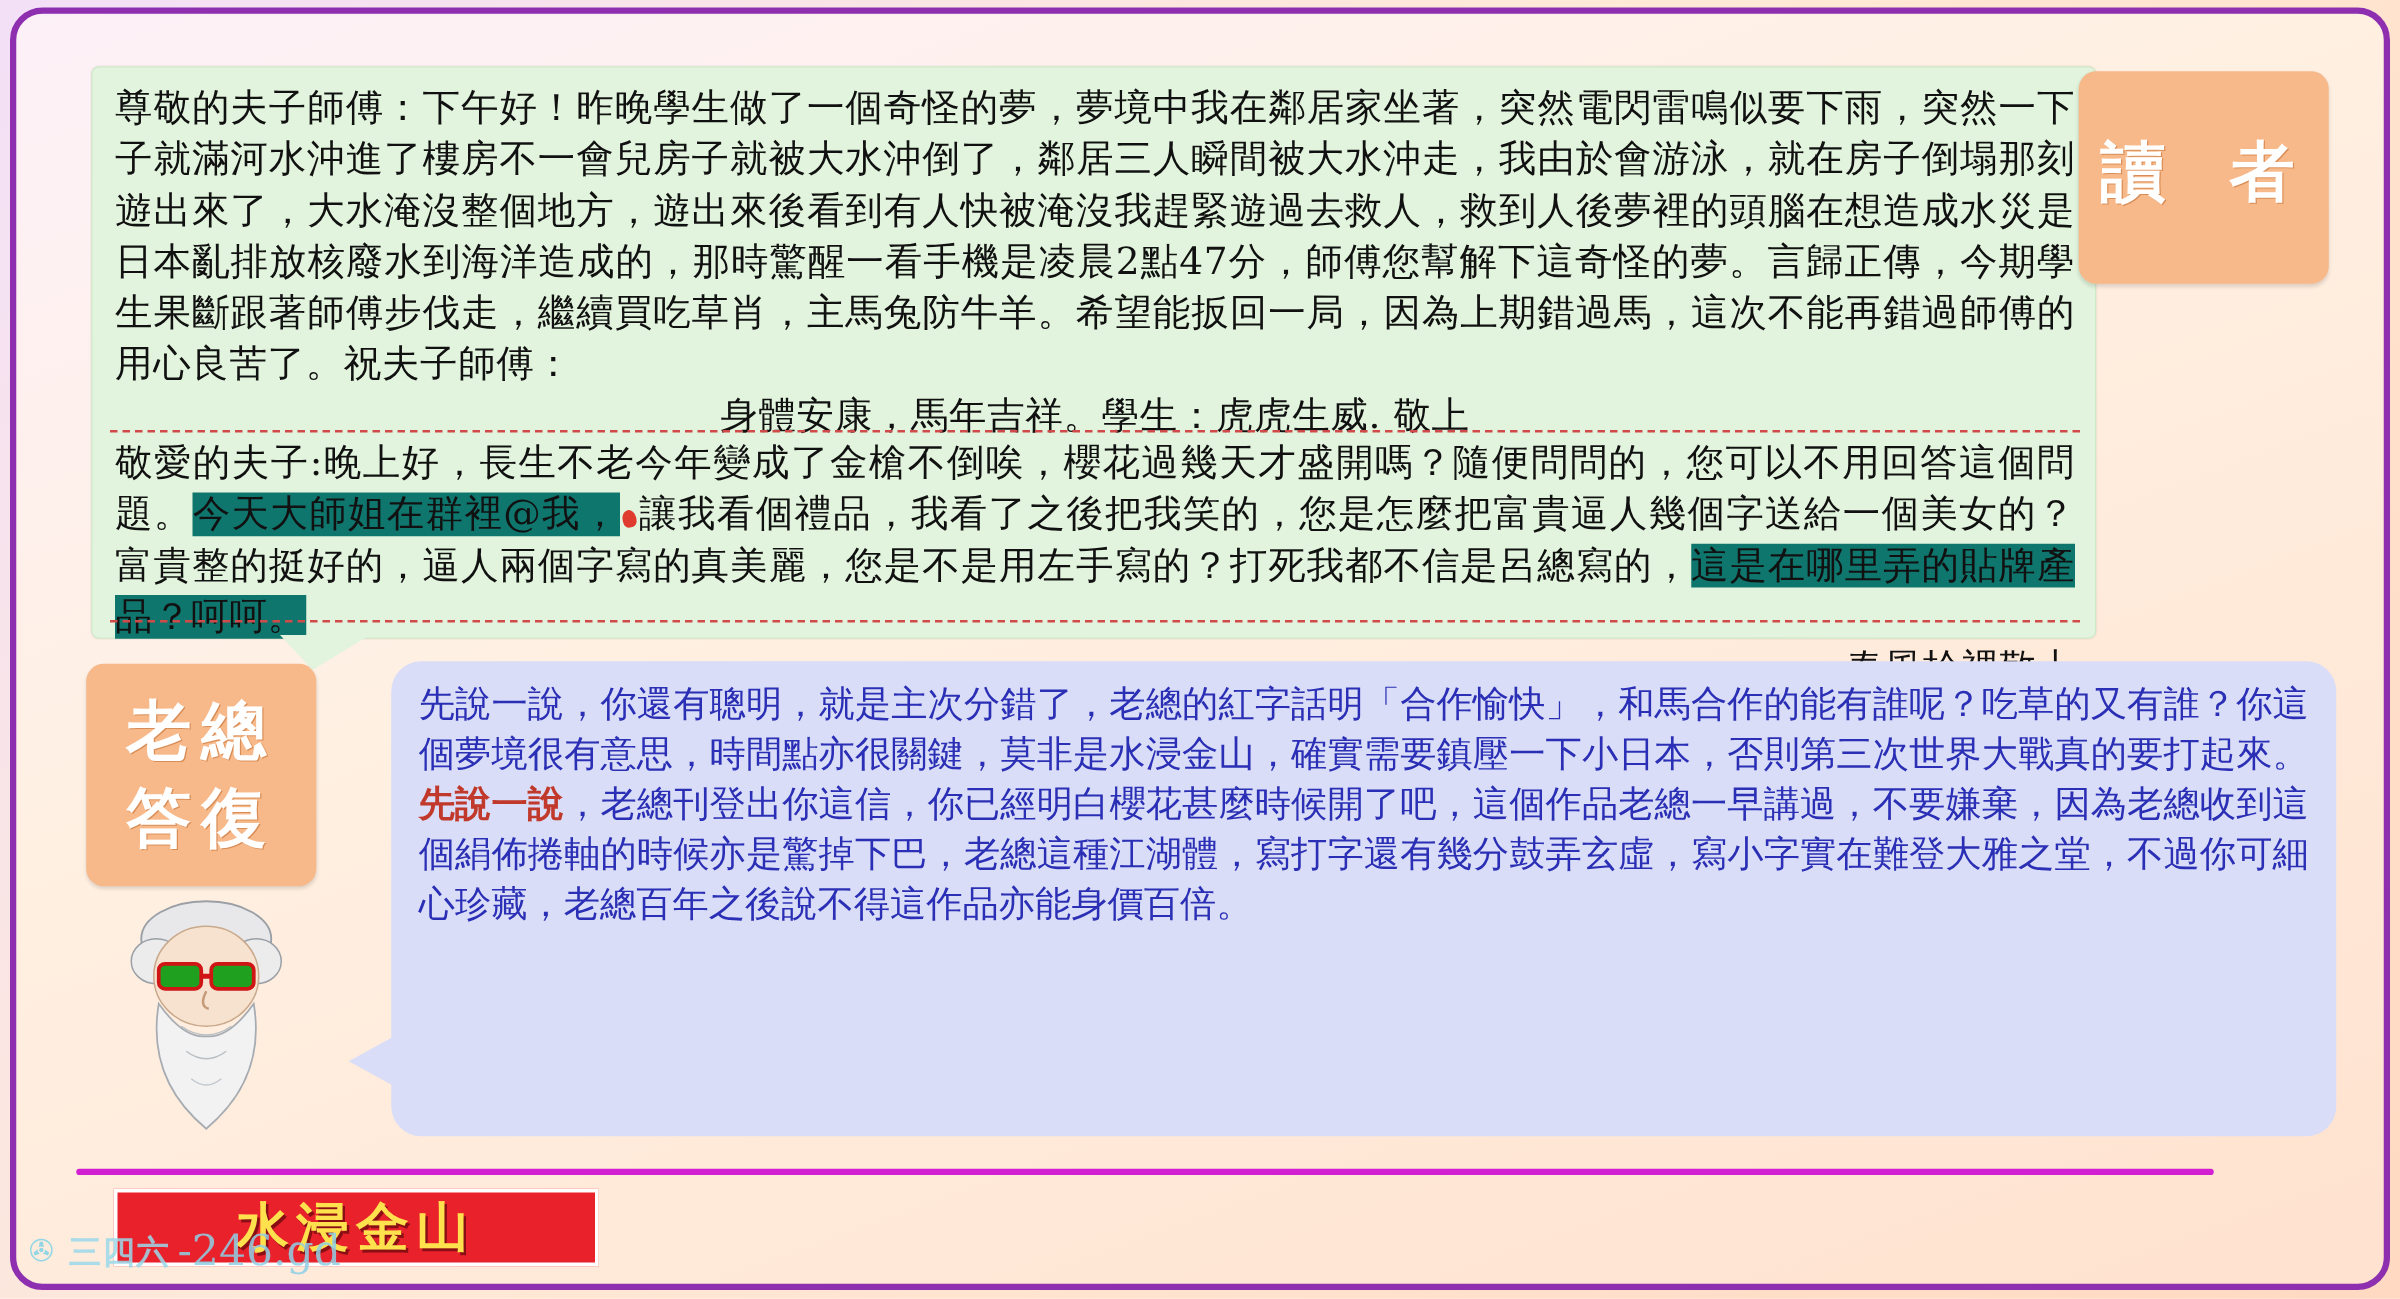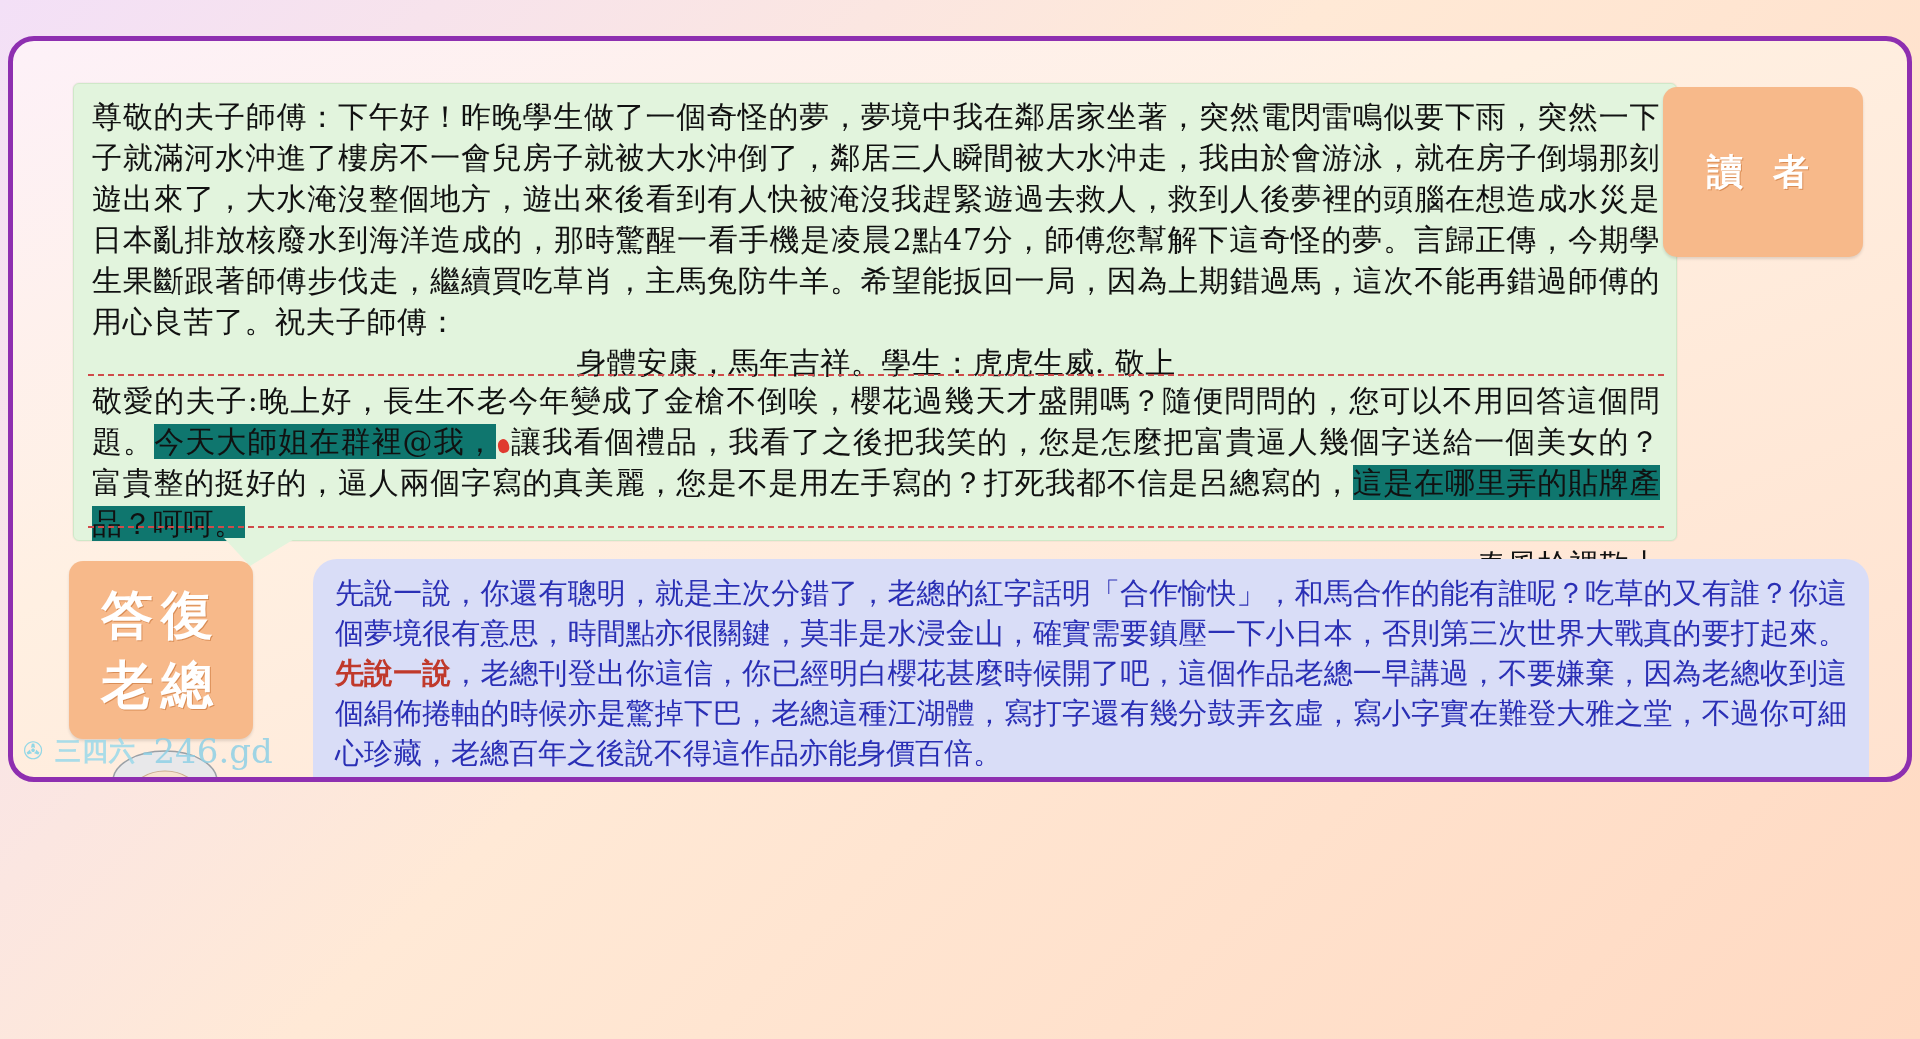--- a/index.html
+++ b/index.html
@@ -11,26 +11,25 @@
   }
   body {
     background: linear-gradient(135deg, #f3e0f7 0%, #ffe9d6 45%, #ffd9c2 100%);
     position: relative;
   }
 
   
   #page-frame {
     position: absolute;
     left: 8px; top: 6px;
-    width: 1904px; height: 746px;
+    width: 1904px; height: 1026px;
     border: 5px solid #8e2fb0;
     border-radius: 26px;
     background: linear-gradient(160deg,#fdf1f8 0%,#fff0e2 40%,#ffe2cf 100%);
     overflow: hidden;
-    margin-top: 30px;
   }
 
   
   #reader-block {
     position: absolute;
     left: 60px; top: 42px;
     width: 1604px; height: 458px;
     background: #e2f4dd;
     border: 1px solid #cfe8c8;
     border-radius: 6px;
@@ -106,24 +105,24 @@
     right: 44px; top: 46px;
     width: 200px; height: 170px;
     background: #f7b98a;
     border-radius: 14px;
     display: flex;
     align-items: center;
     justify-content: center;
     box-shadow: 0 2px 3px rgba(0,0,0,0.12);
   }
   #reader-stamp .stamp-inner {
-    font-family: Liberation Sans, sans-serif;
+    font-family: Liberation Mono, monospace;
     font-weight: bold;
     color: #ffffff;
-    font-size: 36px;
+    font-size: 52px;
     line-height: 68px;
     letter-spacing: 10px;
     text-align: center;
     text-shadow: 1px 1px 0 #d98d56;
   }
 
   
   #boss-stamp {
     position: absolute;
     left: 56px; top: 520px;
@@ -269,22 +268,22 @@
   </div>
 
   <div id="reader-stamp">
     <div class="stamp-inner">
       <div>讀 者</div>
     </div>
   </div>
 
   <div id="boss-stamp">
     <div class="stamp-inner">
+      <div>老總</div>
       <div>答復</div>
-      <div>老總</div>
     </div>
   </div>
 
   <div id="reply-block">
     <div id="reply-inner" class="reply-text">
       <span>先說一說，你還有聰明，就是主次分錯了，老總的紅字話明「合作愉快」，和馬合作的能有誰呢？吃草的又有誰？你這個夢境很有意思，時間點亦很關鍵，莫非是水浸金山，確實需要鎮壓一下小日本，否則第三次世界大戰真的要打起來。</span><span class="name-red">先說一說</span><span>，老總刊登出你這信，你已經明白櫻花甚麼時候開了吧，這個作品老總一早講過，不要嫌棄，因為老總收到這個絹佈捲軸的時候亦是驚掉下巴，老總這種江湖體，寫打字還有幾分鼓弄玄虛，寫小字實在難登大雅之堂，不過你可細心珍藏，老總百年之後說不得這作品亦能身價百倍。</span>
     </div>
   </div>
 
   <div id="old-man">

